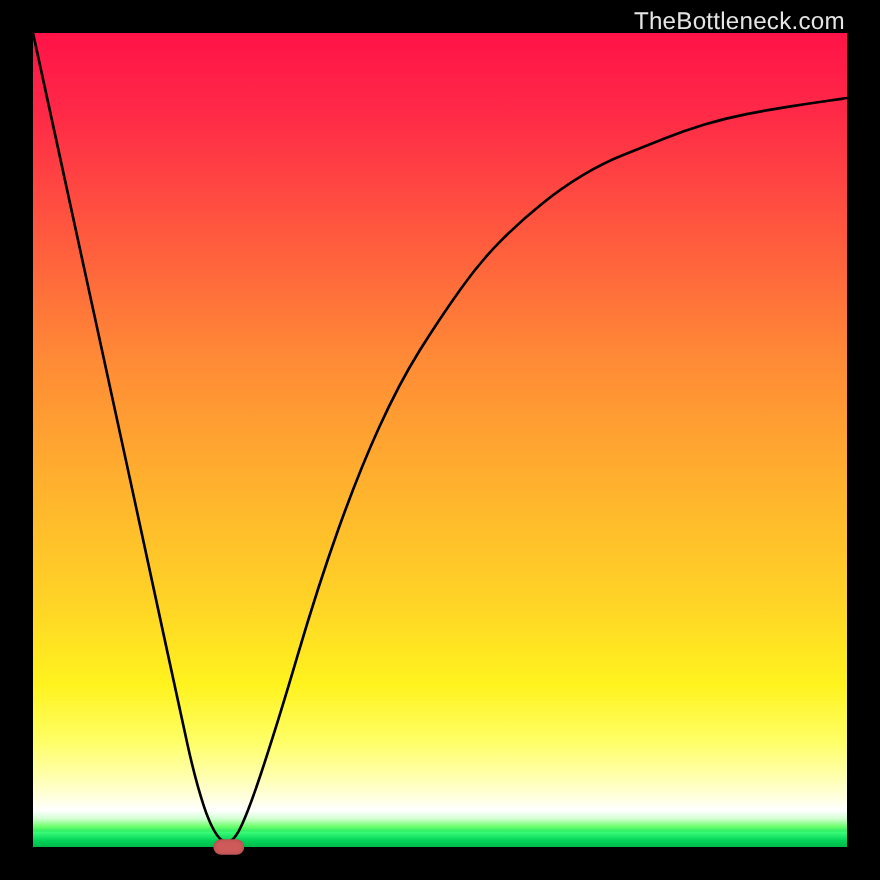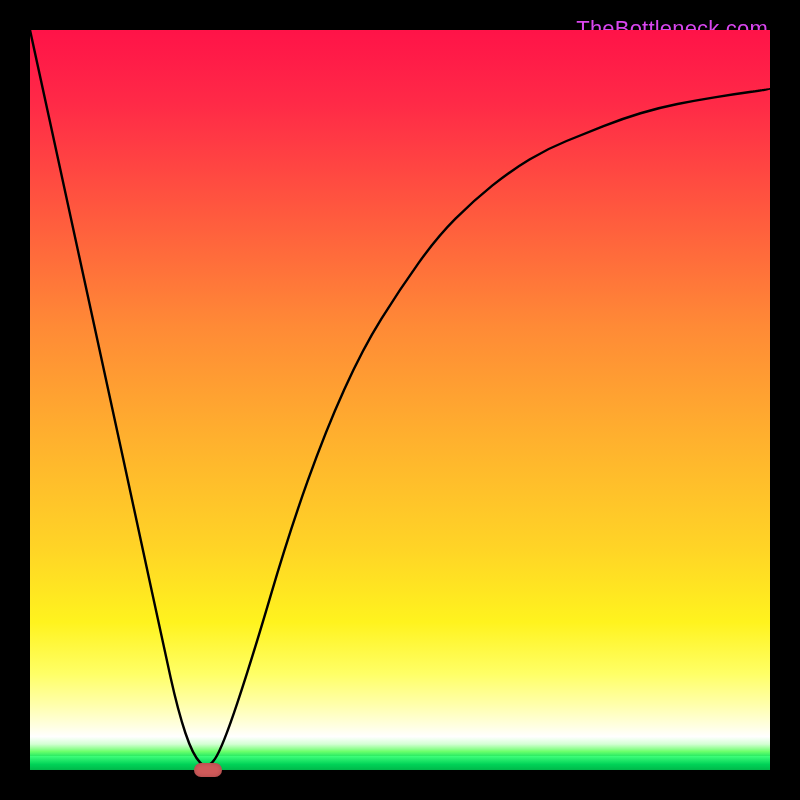--- a/index.html
+++ b/index.html
@@ -55,23 +55,23 @@
     position: absolute;
     width: 28px;
     height: 14px;
     border-radius: 7px;
     background: #cf5a5a;
     box-shadow: 0 0 4px rgba(0,0,0,0.2) inset;
     transform: translate(-50%, 50%);
   }
   .watermark {
     position: absolute;
-    top: 16px;
+    top: 6px;
     right: 32px;
-    color: #d946ef;
+    color: #e5e5e5;
     font-size: 22px;
     font-weight: 500;
     letter-spacing: 0.2px;
     user-select: none;
   }
   svg.curve {
     position: absolute;
     left: 0;
     top: 0;
     width: 100%;

